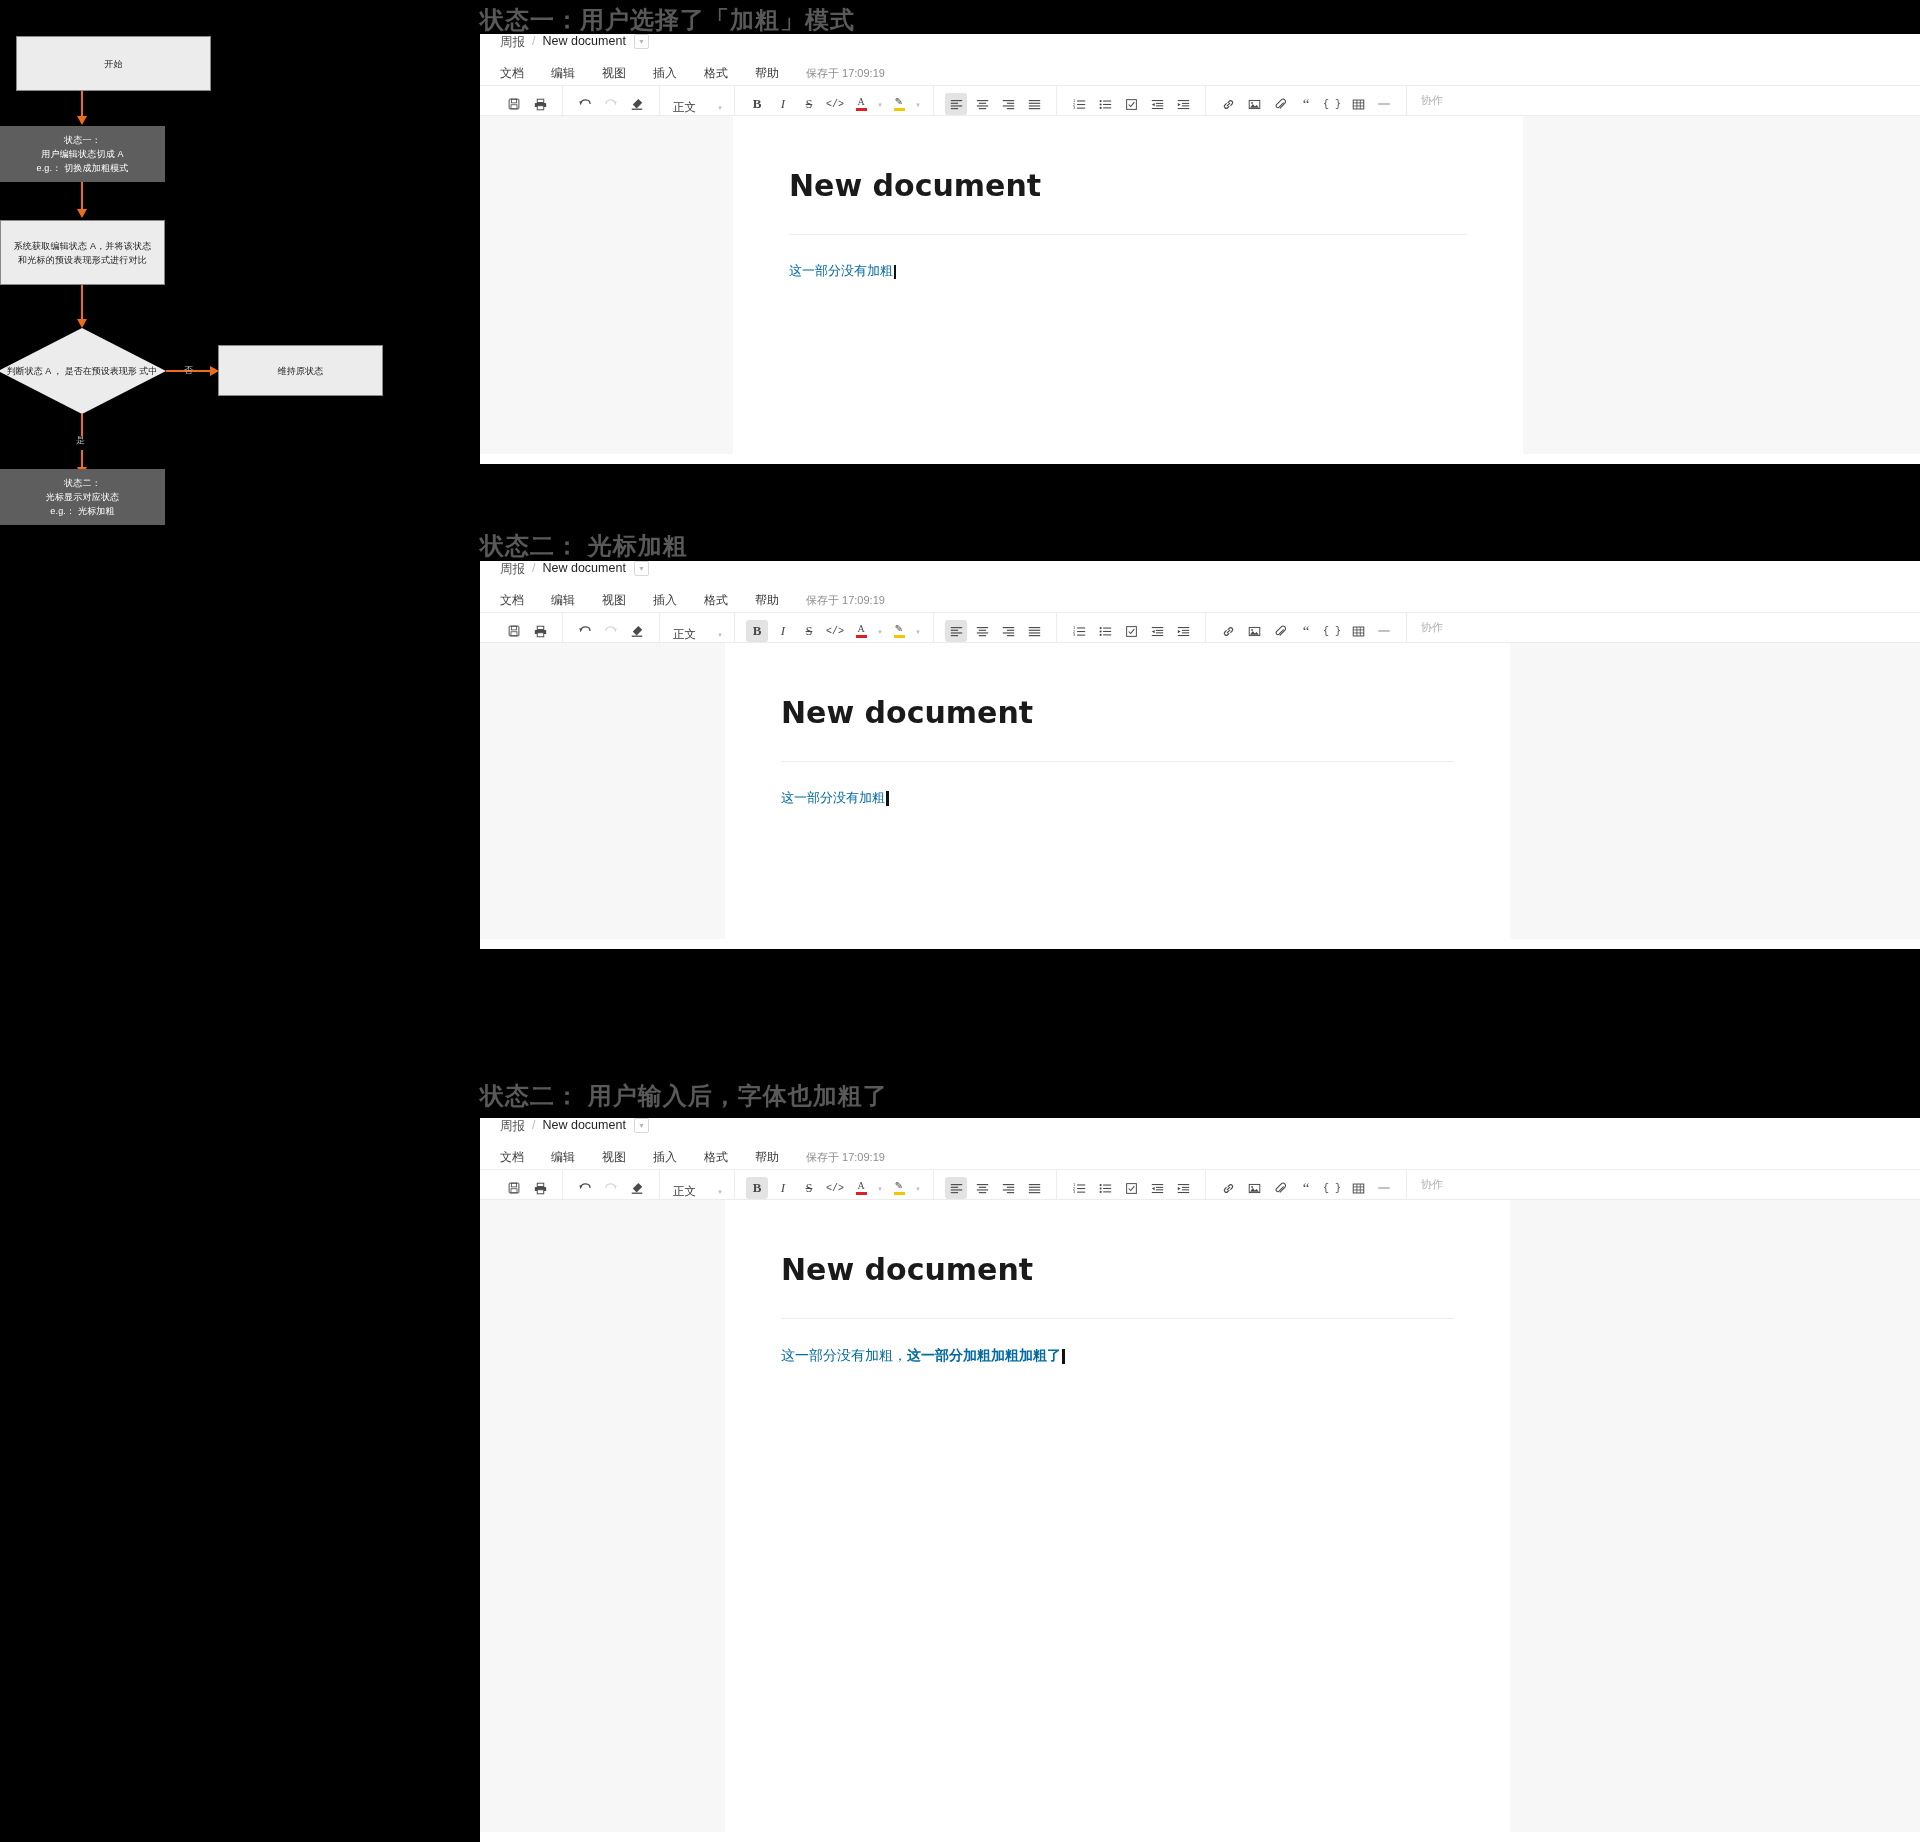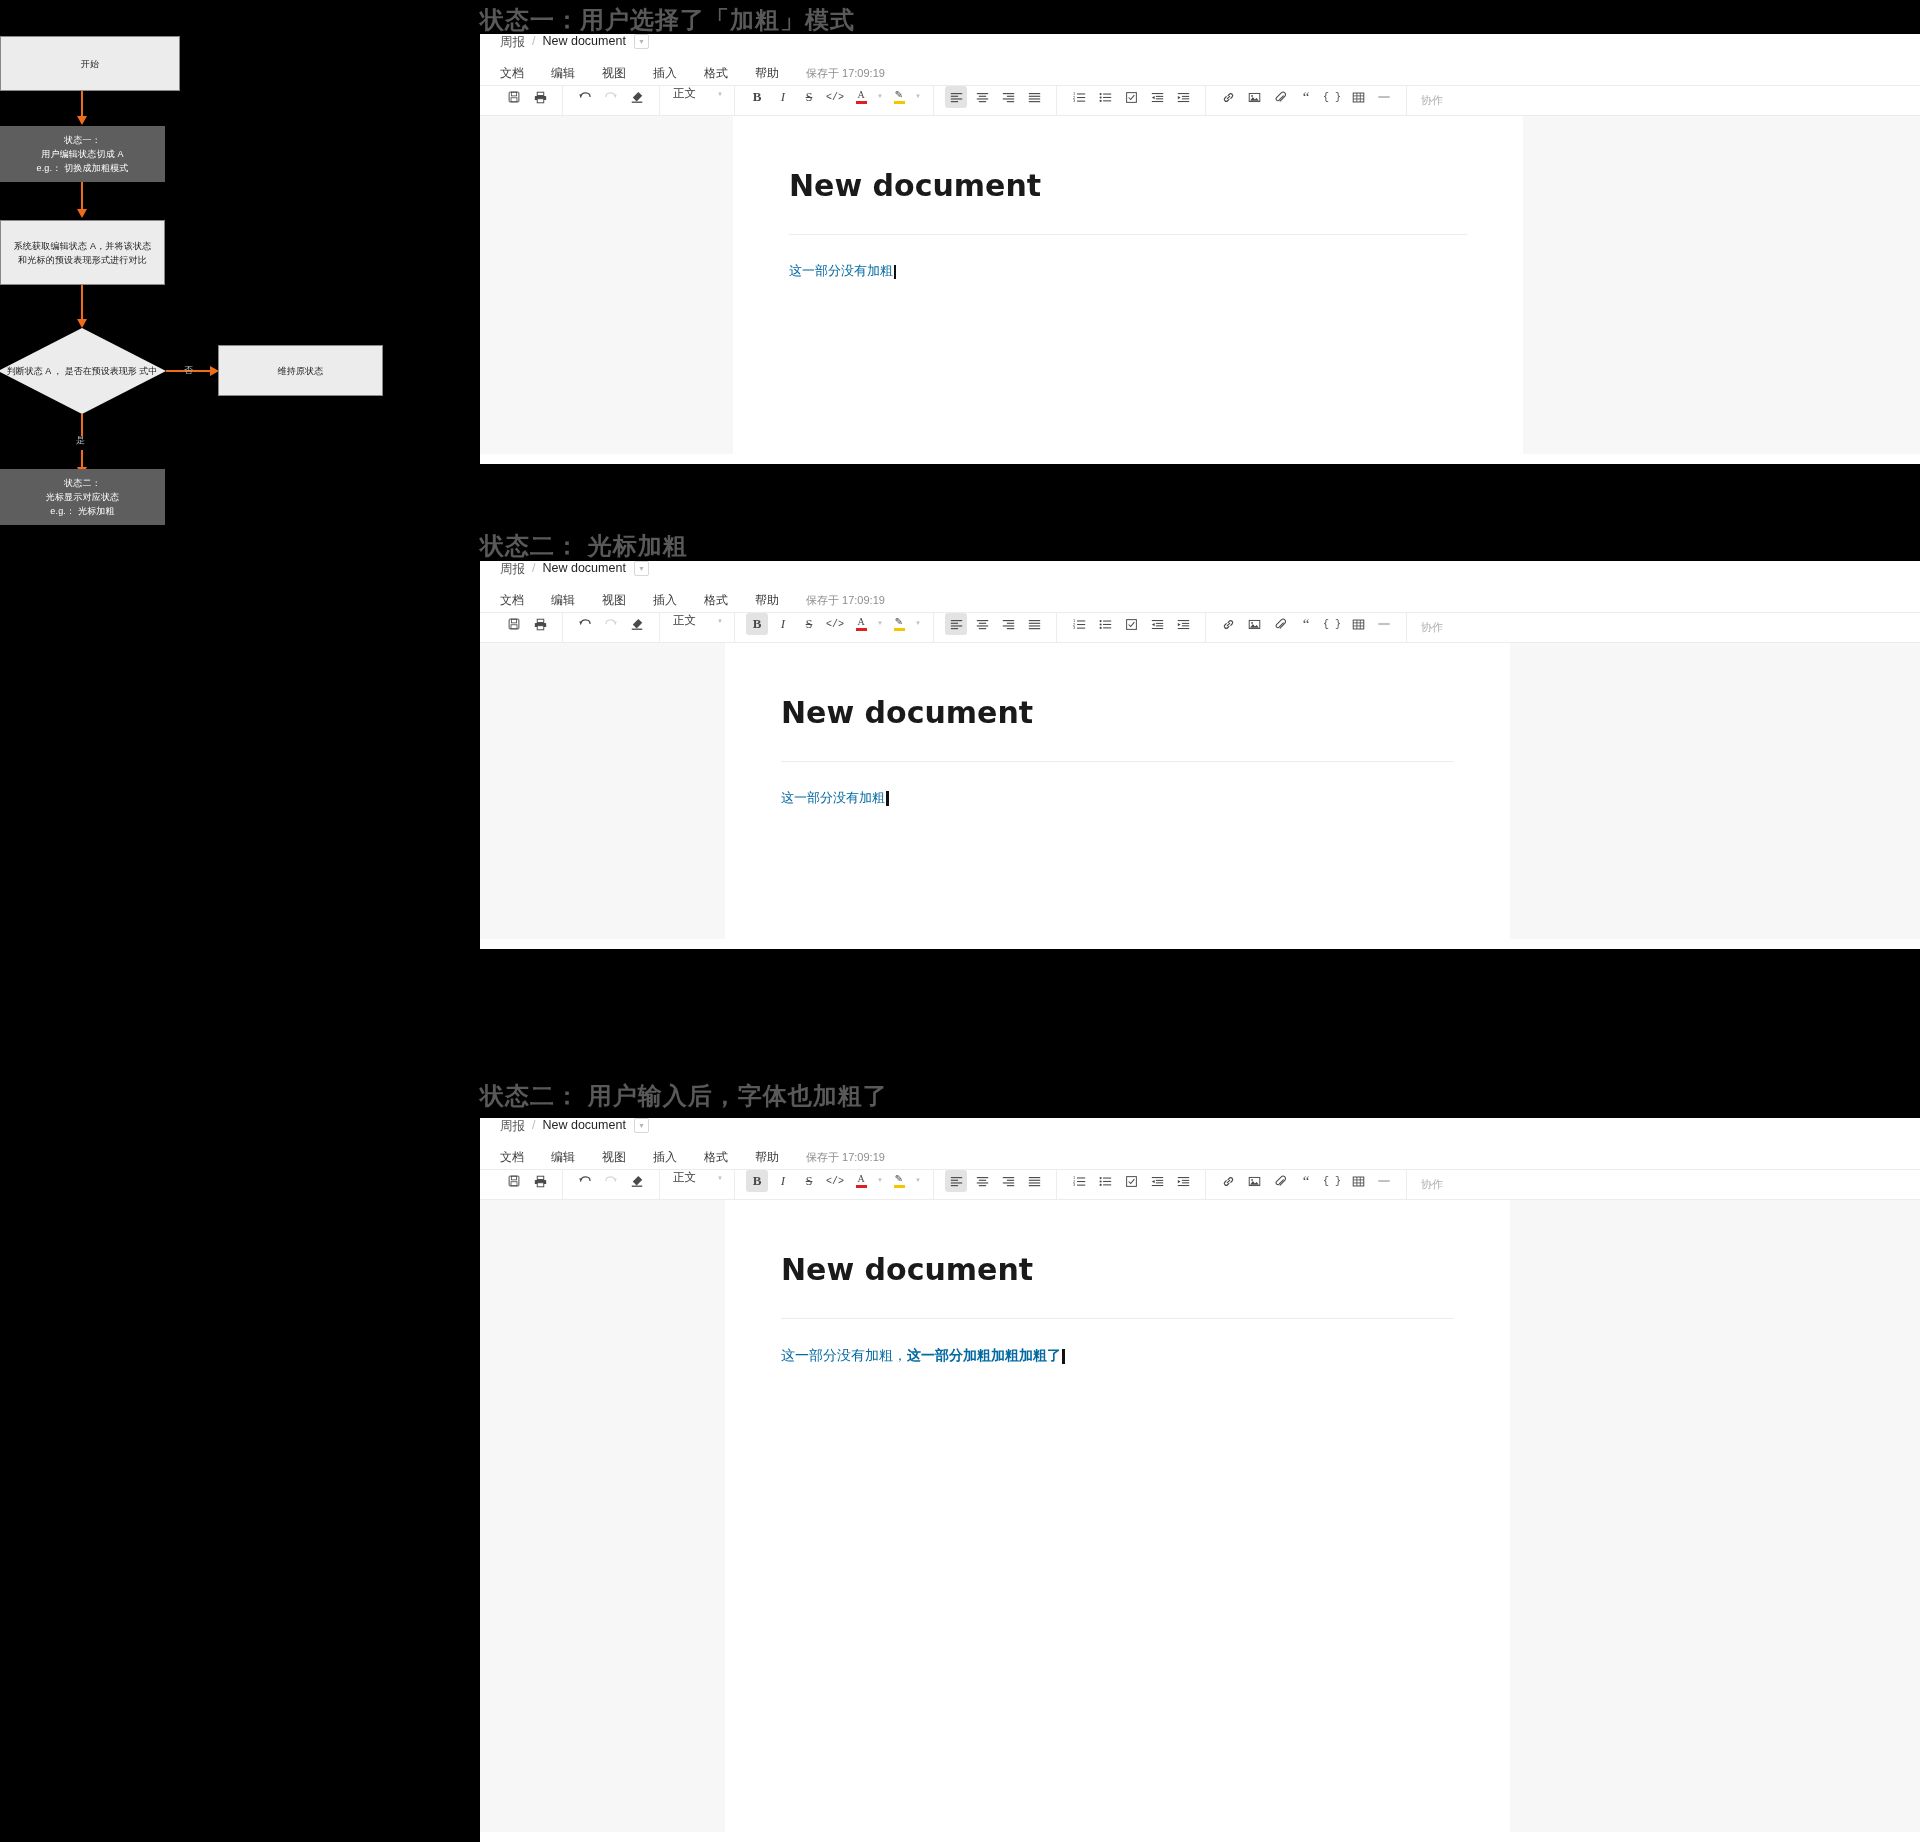--- a/index.html
+++ b/index.html
@@ -110,21 +110,21 @@
   .ed-menubar .saved { color:#8d8d8d; font-size:11px; }
 
   .ed-toolbar {
     height:30px;
     display:flex; align-items:stretch;
     border-bottom:1px solid #ececec;
     background:#fff;
     padding-left:12px;
   }
   .tb-group {
-    display:flex; align-items:flex-start;
+    display:flex; align-items:flex-end;
     padding:0 9px;
     border-right:1px solid #ededed;
   }
   .tb-group.last { border-right:none; }
   .tb-btn {
     width:22px; height:22px;
     display:flex; align-items:center; justify-content:center;
     color:#4a4a4a; font-size:12px;
     border-radius:3px;
     margin:0 2px;
@@ -177,21 +177,21 @@
     margin-left:1px;
   }
   .caret-bar.fat { width:3px; }
   .bold-run { font-weight:bold; }
 </style>
 </head>
 <body>
 
 <div id="flowchart">
 
-  <div class="fc-node" style="left:0px; top:36px; width:180px; height:55px;">
+  <div class="fc-node" style="left:16px; top:36px; width:195px; height:55px;">
     <span class="ln">开始</span>
   </div>
 
   <div class="arrow-v" style="left:81px; top:91px; height:26px;"></div>
 
   <div class="fc-node dark" style="left:0px; top:126px; width:165px; height:56px;">
     <span class="ln">状态一：</span>
     <span class="ln">用户编辑状态切成 A</span>
     <span class="ln">e.g.： 切换成加粗模式</span>
   </div>

